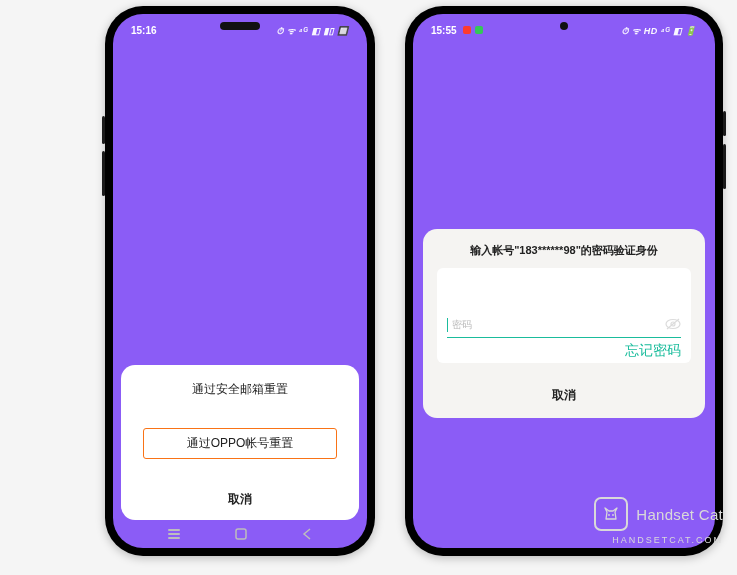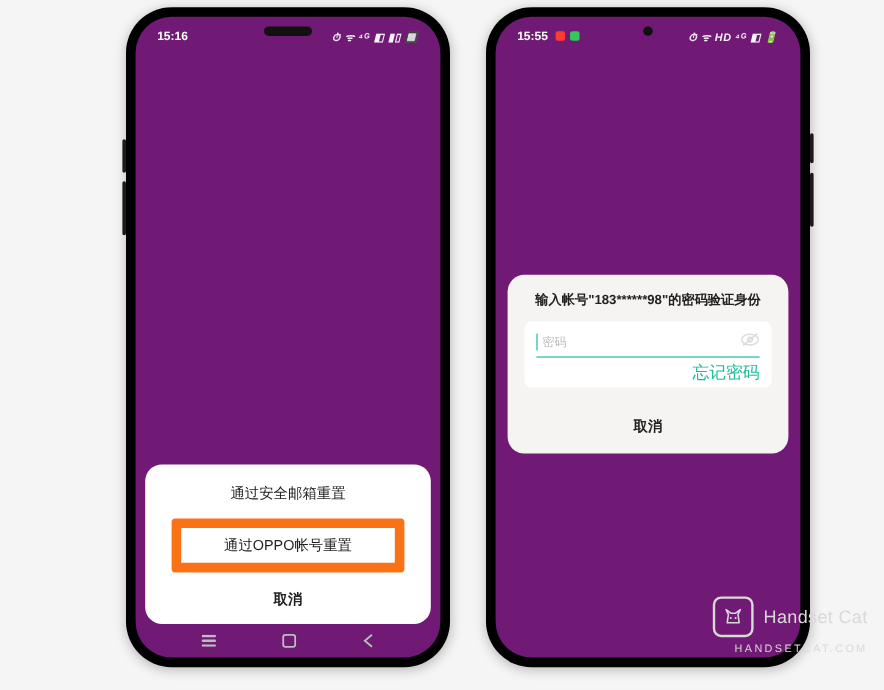--- a/index.html
+++ b/index.html
@@ -17,37 +17,37 @@
   .phone {
     position: absolute;
     width: 270px;
     height: 550px;
     top: 6px;
     border-radius: 38px;
     background: #000;
     box-shadow: 0 2px 10px rgba(0,0,0,.25);
   }
   .phone-left  { left: 105px; }
-  .phone-right { left: 405px; }
+  .phone-right { left: 405px; padding-left: 48px; }
 
   
   .side-btn {
     position: absolute;
     background: #1a1a1a;
     border-radius: 2px;
   }
   .phone-left .side-btn.a { left: -3px; top: 110px; width: 3px; height: 28px; }
   .phone-left .side-btn.b { left: -3px; top: 145px; width: 3px; height: 45px; }
   .phone-right .side-btn.a { right: -3px; top: 105px; width: 3px; height: 25px; }
   .phone-right .side-btn.b { right: -3px; top: 138px; width: 3px; height: 45px; }
 
   .screen {
     position: absolute;
     top: 8px; left: 8px; right: 8px; bottom: 8px;
-    background: #701a75;
+    background: #8b5cf6;
     border-radius: 30px;
     overflow: hidden;
     color: #fff;
   }
 
   
   .status {
     position: absolute;
     top: 6px; left: 0; right: 0;
     height: 20px;
@@ -87,23 +87,23 @@
     border-radius: 14px;
     color: #222;
     padding: 6px 0 2px;
   }
   .sheet .opt {
     text-align: center;
     font-size: 12px;
     padding: 10px 0;
   }
   .sheet .opt.highlighted {
-    margin: 2px 22px;
+    margin: 20px 22px;
     padding: 6px 0;
-    border: 8px solid #f97316;
+    border: 1px solid #f97316;
     border-radius: 3px;
   }
   .sheet .cancel {
     text-align: center;
     font-size: 12px;
     padding: 12px 0 10px;
     font-weight: 600;
   }
 
   
@@ -137,20 +137,21 @@
   .dialog .pw-field {
     background: #fff;
     border-radius: 6px;
     padding: 9px 10px 3px;
     position: relative;
   }
   .pw-line {
     display: flex;
     align-items: center;
     height: 16px;
+    margin-top: 40px;
   }
   .pw-cursor {
     width: 1px; height: 14px;
     background: #1abc9c;
     margin-right: 4px;
   }
   .pw-placeholder {
     color: #bbb;
     font-size: 10px;
   }

